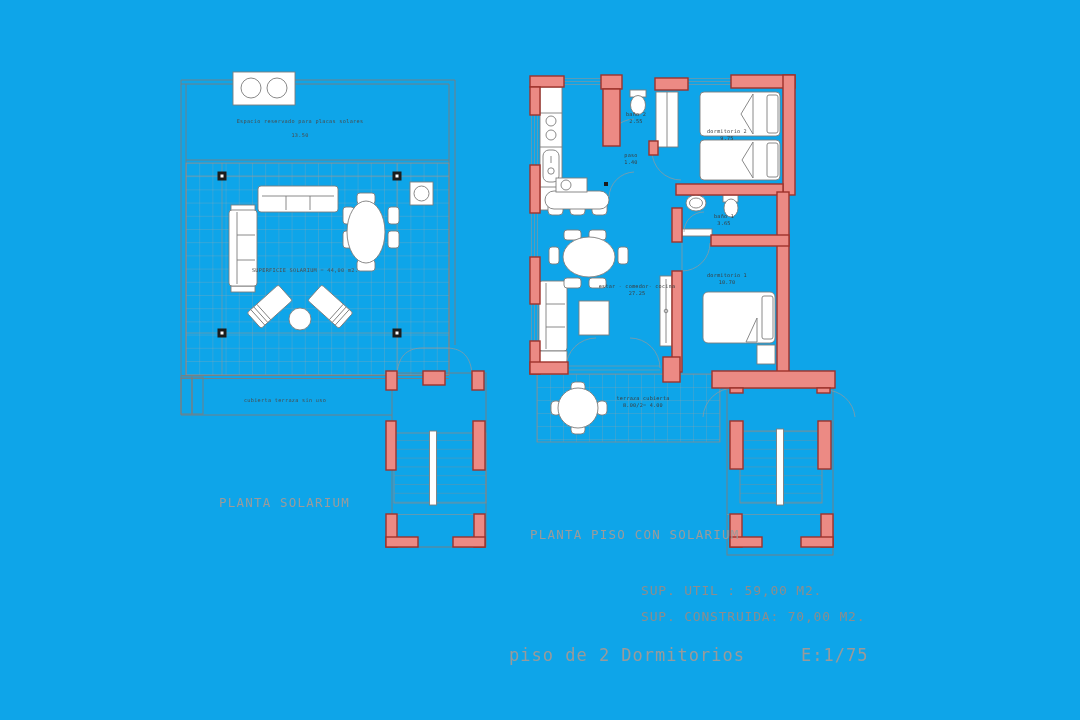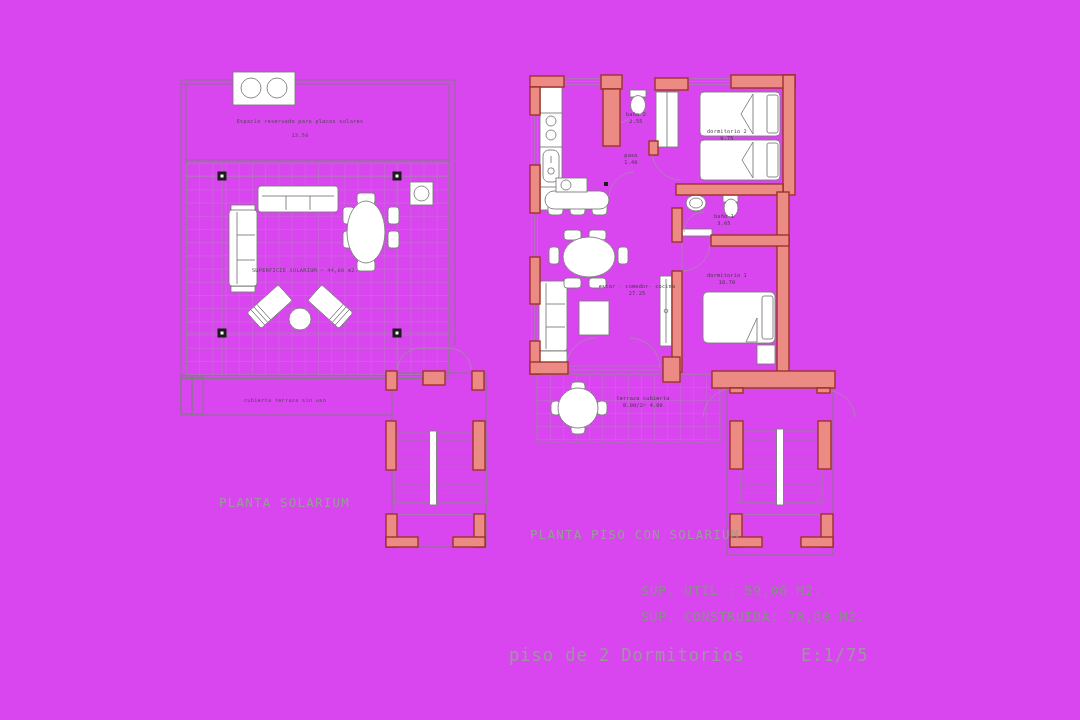--- a/index.html
+++ b/index.html
@@ -1,16 +1,16 @@
 <!DOCTYPE html>
 <html><head>
 <meta charset="utf-8">
 <style>
   html,body{margin:0;padding:0;background:#ffffff;}
-  .page{position:relative;width:1080px;height:720px;background:#d946ef;overflow:hidden;
+  .page{position:relative;width:1080px;height:720px;background:#0ea5e9;overflow:hidden;
         font-family:"DejaVu Sans",sans-serif;}
   svg{position:absolute;left:0;top:0;}
   
   .wall{fill:#ec8a84;stroke:#9e322b;stroke-width:1.4;}
   .ln{stroke:#7d7d7d;fill:none;stroke-width:0.9;}
   .lnt{stroke:#949494;fill:none;stroke-width:0.6;}
   .fur{stroke:#7d7d7d;fill:#ffffff;stroke-width:0.9;}
   .furn{stroke:#7d7d7d;fill:none;stroke-width:0.9;}
   .arc{stroke:#9a9a9a;fill:none;stroke-width:0.7;}
   .blk{fill:#1c1c1c;stroke:none;}

